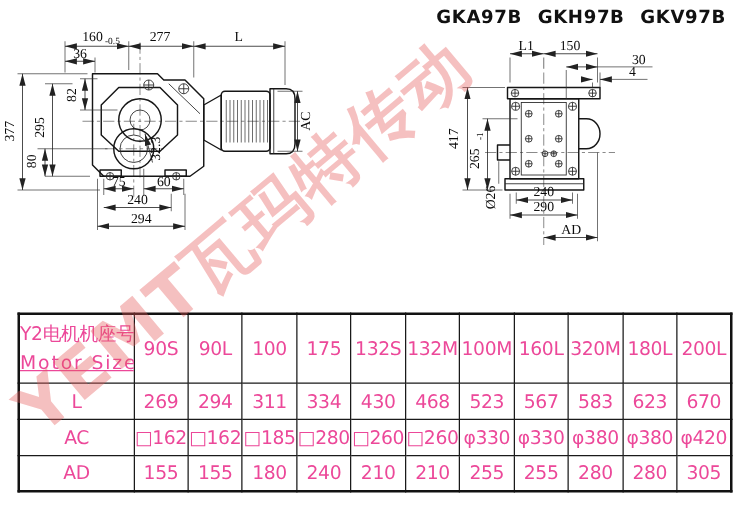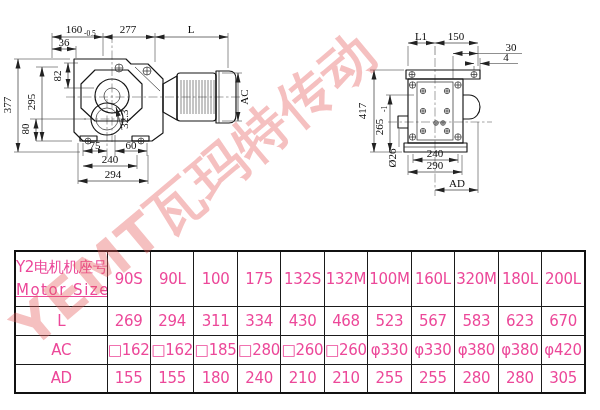--- a/index.html
+++ b/index.html
@@ -198,20 +198,21 @@
       <path class="ext" d="M413,154V163 M458,154V163 M408,155V175 M462,155V175 M478,122V193"></path>
       <line class="dim" x1="413" y1="160" x2="458" y2="160"></line>
       <text class="dt" text-anchor="middle" x="435" y="157">240</text>
       <line class="dim" x1="408" y1="172" x2="462" y2="172"></line>
       <text class="dt" text-anchor="middle" x="435" y="169">290</text>
       <line class="dim" x1="435" y1="190" x2="478" y2="190"></line>
       <text class="dt" text-anchor="middle" x="457" y="187">AD</text>
     </g>
   </svg>
 
+  <div class="title">GKA97B GKH97B GKV97B</div>
 
   <table class="spec">
     <colgroup>
       <col style="width:92px">
       <col>
         <col>
         <col>
         <col>
         <col>
         <col>

